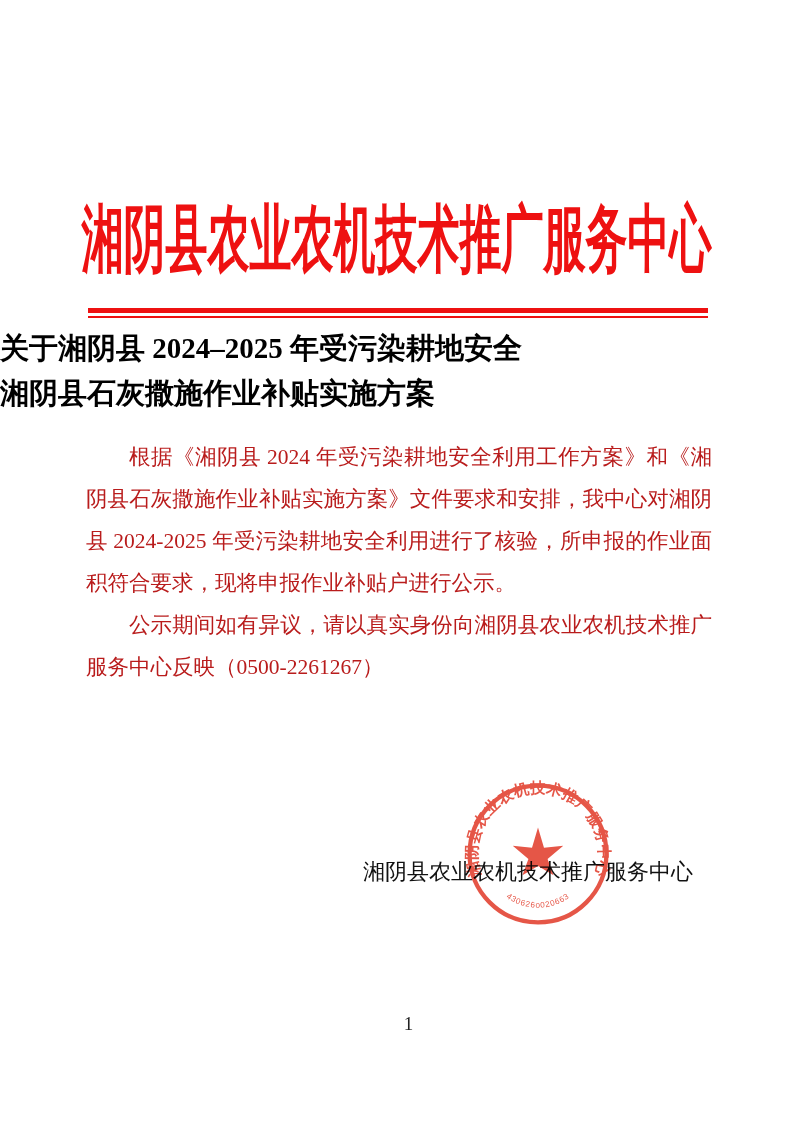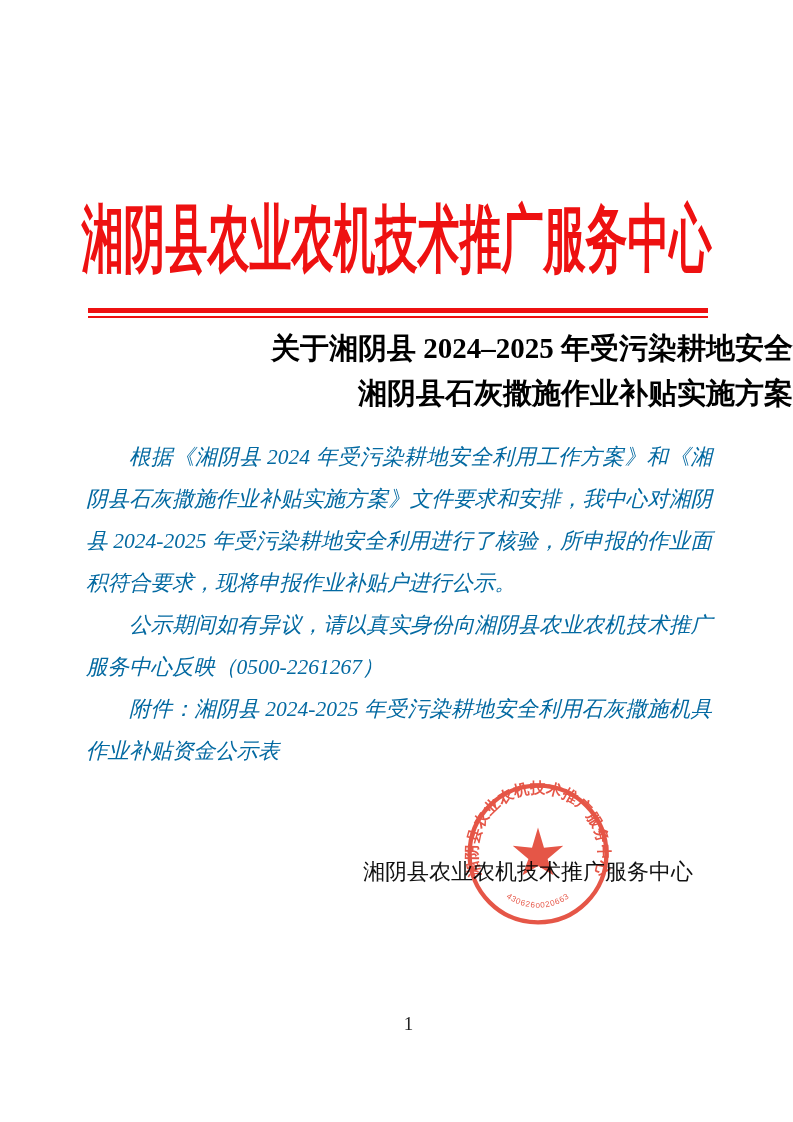--- a/index.html
+++ b/index.html
@@ -44,38 +44,37 @@
   .red-rule .thick { height: 5px; background: #ee1111; }
   .red-rule .gap   { height: 3px; background: transparent; }
   .red-rule .thin  { height: 2px; background: #ee1111; }
 
   
   .doc-title {
     position: absolute;
     top: 326px;
     left: 0;
     width: 100%;
-    text-align: right;
+    text-align: left;
     font-size: 29px;
     font-weight: 700;
     line-height: 45px;
     color: #000000;
   }
 
   
   .body-text {
     position: absolute;
     top: 436px;
     left: 86px;
     width: 626px;
     font-size: 21.5px;
     line-height: 42px;
     text-align: justify;
-    color: #0369a1;
-    font-style: italic;
+    color: #b91c1c;
   }
   .body-text p {
     margin: 0;
     text-indent: 2em;
   }
 
   
   .sig-org {
     position: absolute;
     top: 857px;
@@ -130,21 +129,20 @@
   </div>
 
   <div class="doc-title">
     <div>关于湘阴县 2024–2025 年受污染耕地安全</div>
     <div>湘阴县石灰撒施作业补贴实施方案</div>
   </div>
 
   <div class="body-text">
     <p>根据《湘阴县 2024 年受污染耕地安全利用工作方案》和《湘阴县石灰撒施作业补贴实施方案》文件要求和安排，我中心对湘阴县 2024-2025 年受污染耕地安全利用进行了核验，所申报的作业面积符合要求，现将申报作业补贴户进行公示。</p>
     <p>公示期间如有异议，请以真实身份向湘阴县农业农机技术推广服务中心反映（0500-2261267）</p>
-    <p>附件：湘阴县 2024-2025 年受污染耕地安全利用石灰撒施机具作业补贴资金公示表</p>
   </div>
 
   <div class="sig-org">湘阴县农业农机技术推广服务中心</div>
 
 
   <svg class="seal" viewBox="0 0 160 160" xmlns="http://www.w3.org/2000/svg">
     <defs>
       <path id="sealArcTop" d="M 20,103 A 64.3,64.3 0 1 1 140,103" fill="none"></path>
       <path id="sealArcBottom" d="M 30,107 A 57,57 0 0 0 130,107" fill="none"></path>
     </defs>

